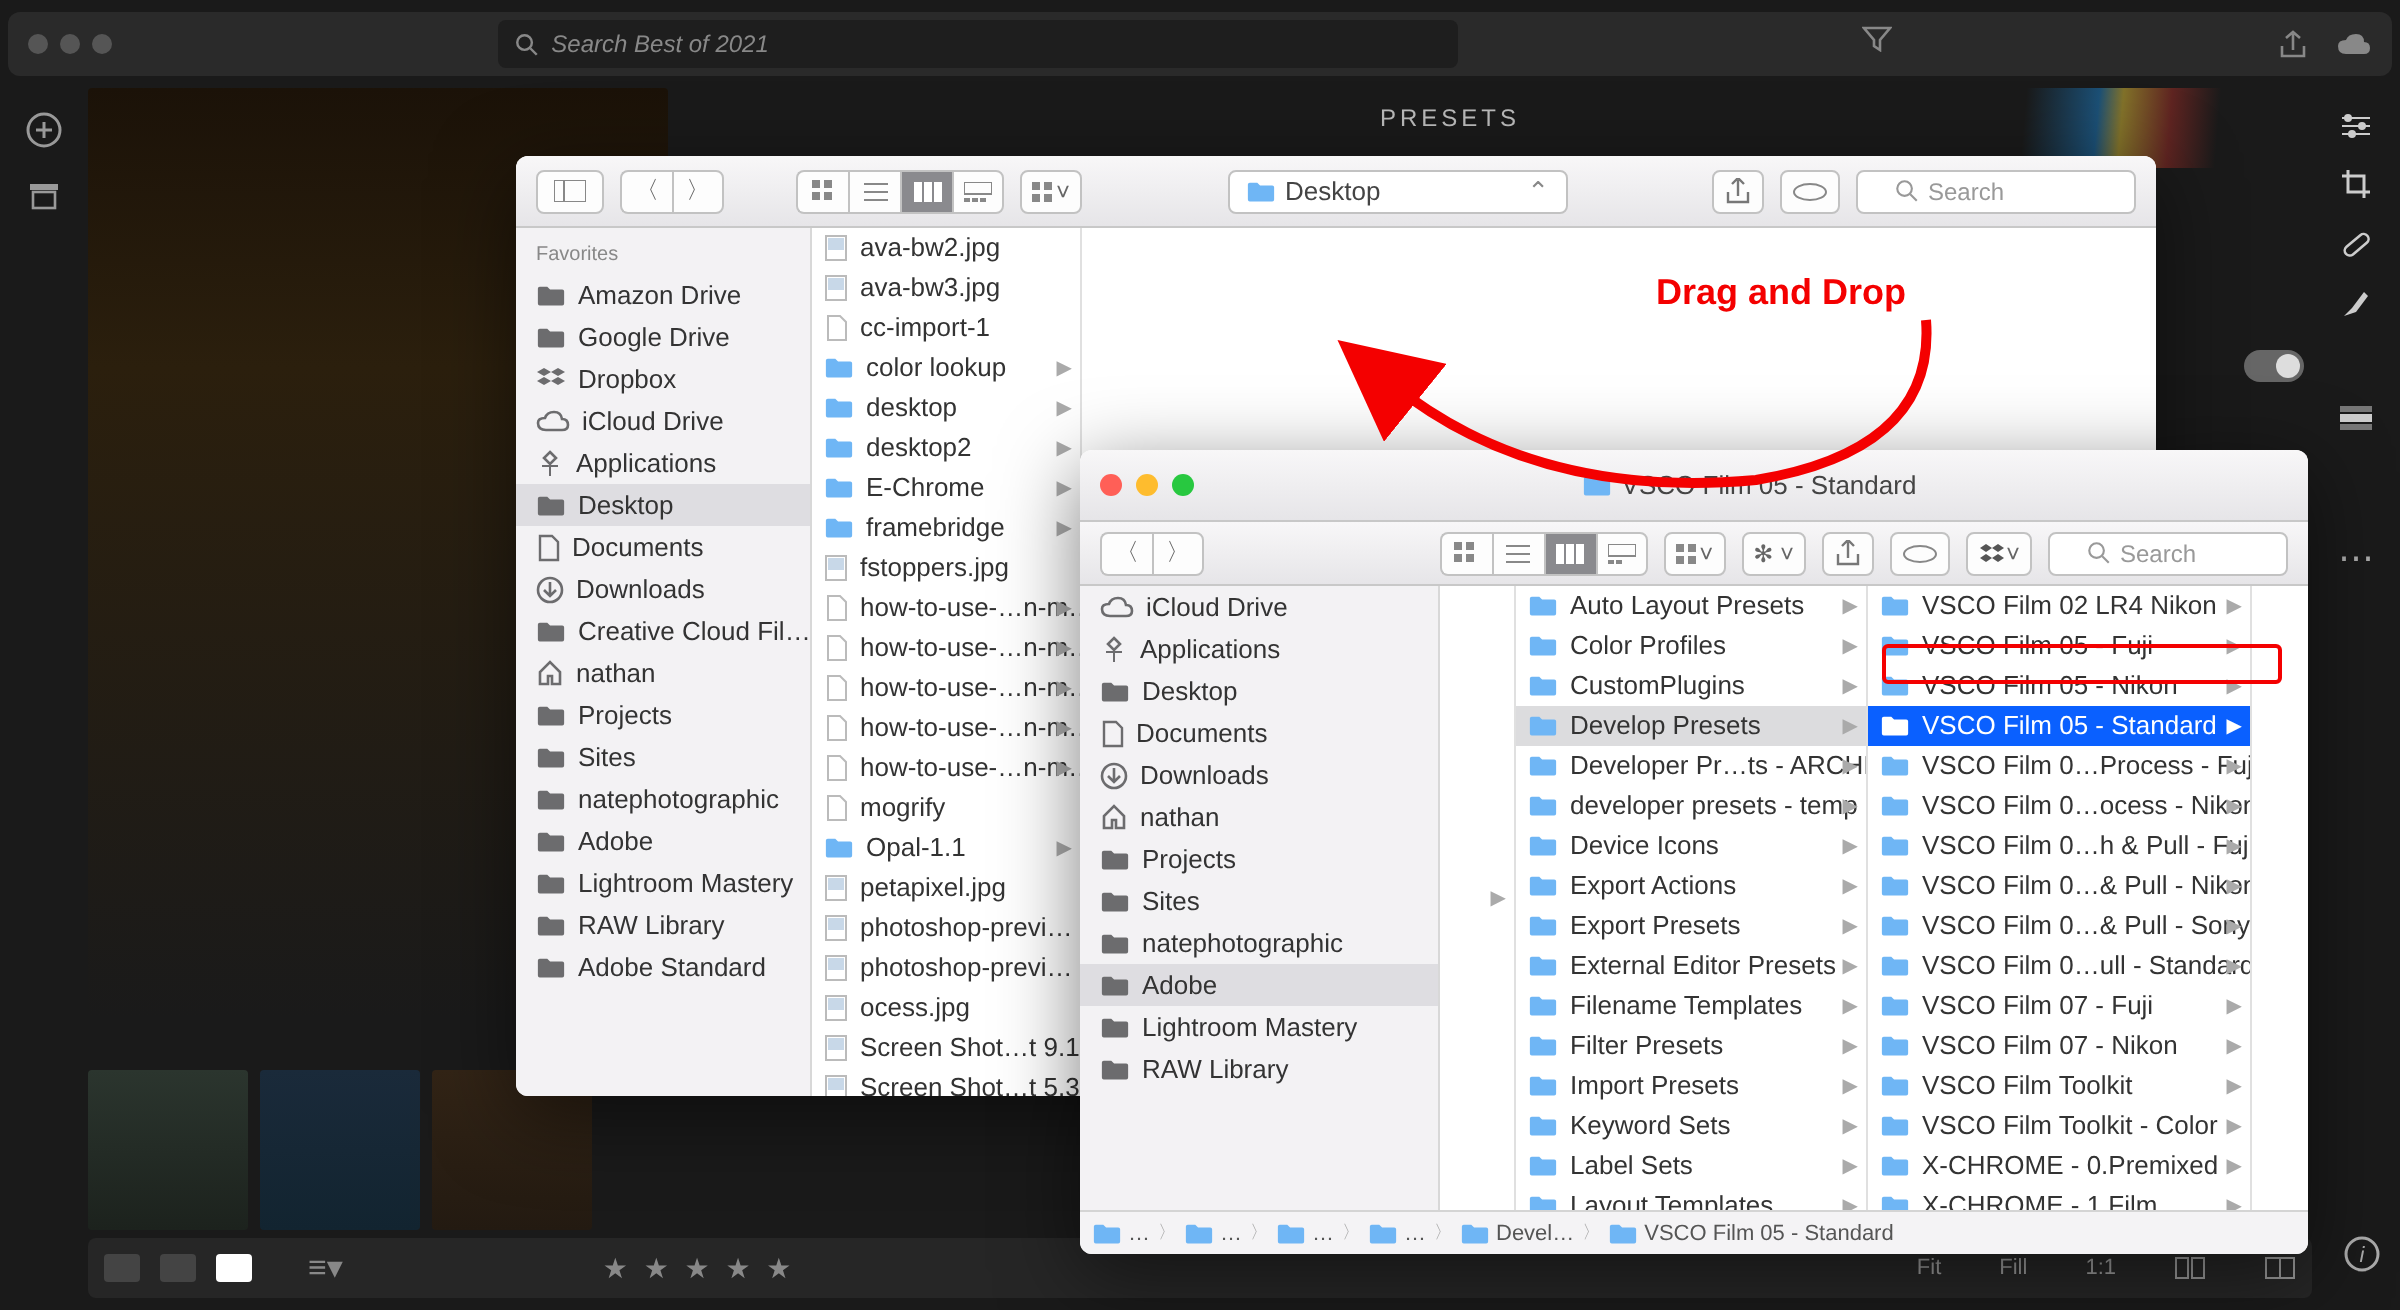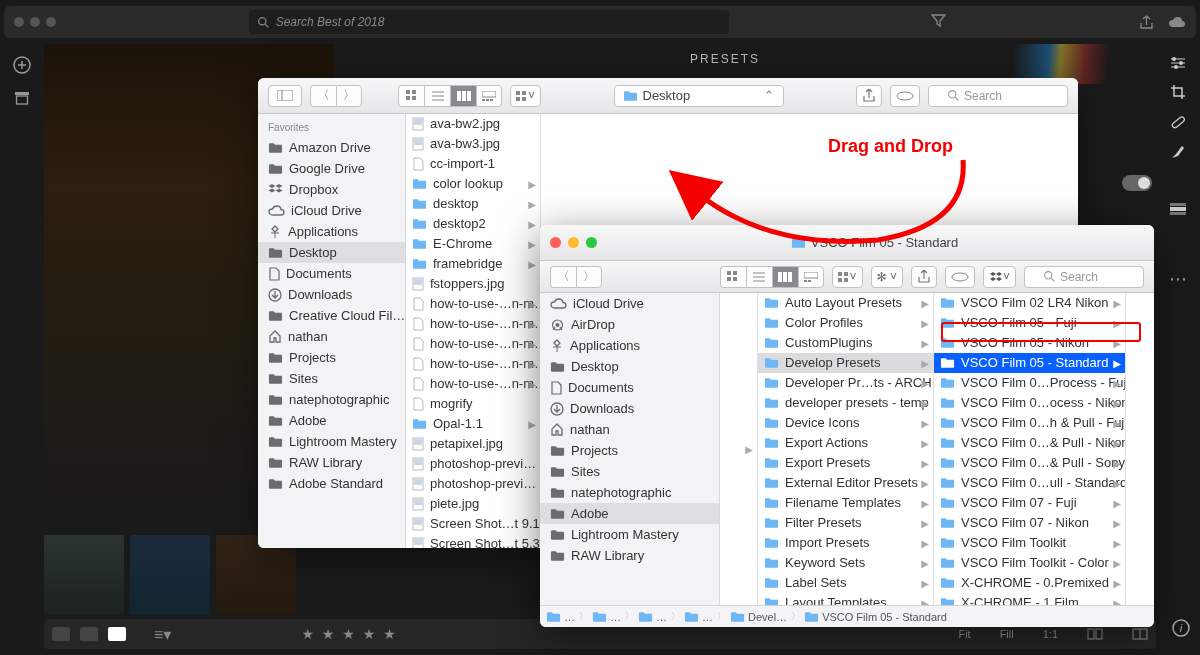--- a/index.html
+++ b/index.html
@@ -102,21 +102,21 @@
   <div class="traffic">
       <span></span>
       <span></span>
       <span></span>
     </div>
   <div class="dark-search">
     <svg class="mag" viewBox="0 0 16 16">
         <circle cx="6.5" cy="6.5" r="4.5" fill="none" stroke="#888" stroke-width="1.5"></circle>
         <line x1="10" y1="10" x2="14" y2="14" stroke="#888" stroke-width="1.5"></line>
       </svg>
-    <span>Search Best of 2018</span>
+    <span>Search Best of 2021</span>
   </div>
   <div style="margin-left:10px" class="tb-like">
     <svg width="15" height="13" viewBox="0 0 15 13">
         <path d="M1 1 L14 1 L9 7 L9 12 L6 10 L6 7 Z" fill="none" stroke="#888" stroke-width="1.3"></path>
       </svg>
   </div>
   <div class="right-ic">
     <svg width="15" height="15">
         <path d="M7.5 10 V2 M4 4 L7.5 1 L11 4 M2 8 V13 H13 V8" fill="none" stroke="#888" stroke-width="1.3"></path>
       </svg>
@@ -534,21 +534,21 @@
             <rect x="1" y="1" width="10" height="12" fill="#fff" stroke="#bbb"></rect>
             <rect x="2" y="2" width="8" height="6" fill="#c8d8e8"></rect>
           </svg>
           <span>photoshop-previ…</span>
         </div>
         <div class="item">
           <svg class="file-ic" viewBox="0 0 12 14">
             <rect x="1" y="1" width="10" height="12" fill="#fff" stroke="#bbb"></rect>
             <rect x="2" y="2" width="8" height="6" fill="#c8d8e8"></rect>
           </svg>
-          <span>piete.jpg</span>
+          <span>ocess.jpg</span>
         </div>
         <div class="item">
           <svg class="file-ic" viewBox="0 0 12 14">
             <rect x="1" y="1" width="10" height="12" fill="#fff" stroke="#bbb"></rect>
             <rect x="2" y="2" width="8" height="6" fill="#c8d8e8"></rect>
           </svg>
           <span>Screen Shot…t 9.1…</span>
         </div>
         <div class="item">
           <svg class="file-ic" viewBox="0 0 12 14">
@@ -642,28 +642,20 @@
     </div>
   </div>
   <div class="finder-body">
     <div class="finder-sidebar" style="width:180px">
       <div id="f2-sidebar">
           <div class="item ">
             <svg width="17" height="12" viewBox="0 0 17 12">
               <path d="M5 10Q1 10 1 6.5Q1 4 4.5 4Q5.5 1 9 1Q12.5 1 13 4.5Q16 4.5 16 7.5Q16 10 13 10Z" fill="none" stroke="#6c6c6e" stroke-width="1.3"></path>
             </svg>
             <span>iCloud Drive</span>
-          </div>
-          <div class="item ">
-            <svg width="15" height="14">
-              <circle cx="7.5" cy="7" r="5" fill="none" stroke="#6c6c6e" stroke-width="1.2"></circle>
-              <circle cx="7.5" cy="7" r="2" fill="#6c6c6e"></circle>
-              <path d="M3 12 L5 9 M12 12 L10 9" stroke="#6c6c6e" stroke-width="1.3"></path>
-            </svg>
-            <span>AirDrop</span>
           </div>
           <div class="item ">
             <svg width="14" height="14">
               <path d="M7 1L10 4L7 7L4 4Z" fill="none" stroke="#6c6c6e" stroke-width="1.3"></path>
               <line x1="3" y1="8" x2="11" y2="8" stroke="#6c6c6e"></line>
               <line x1="7" y1="7" x2="7" y2="13" stroke="#6c6c6e"></line>
             </svg>
             <span>Applications</span>
           </div>
           <div class="item ">

